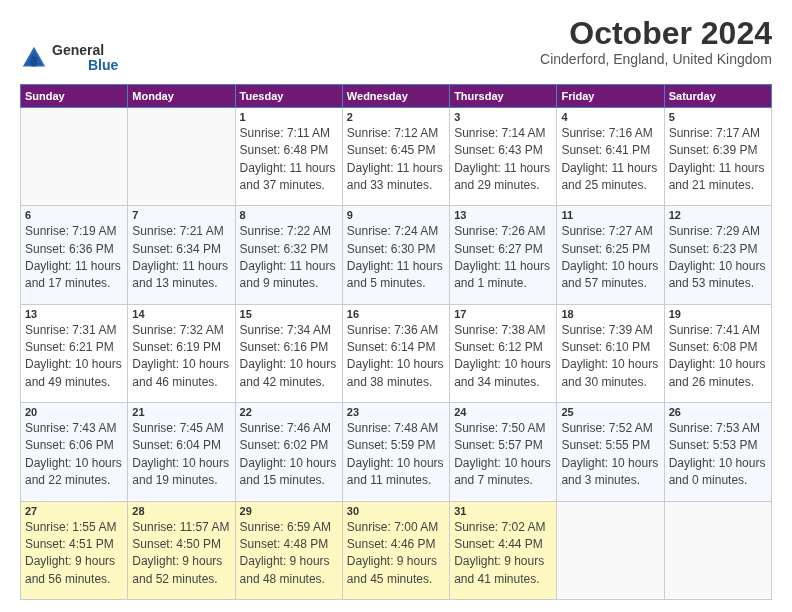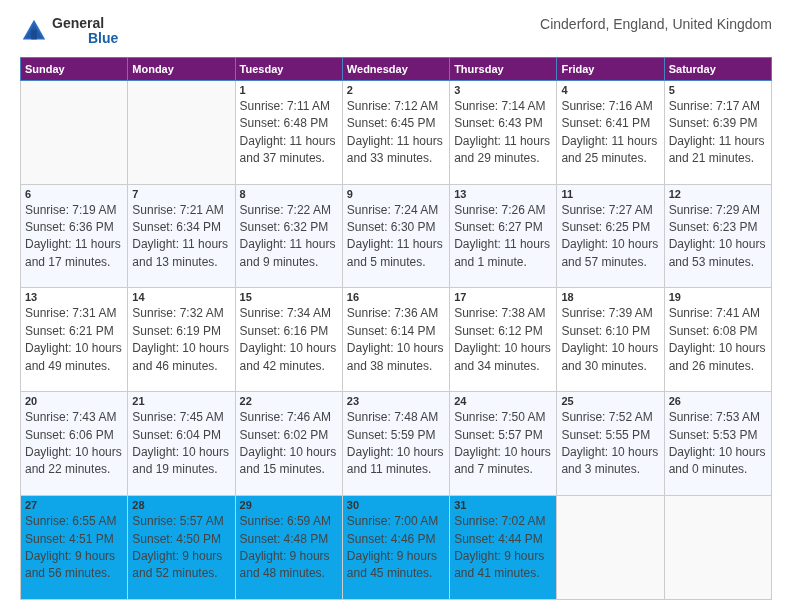--- a/index.html
+++ b/index.html
@@ -20,20 +20,21 @@
     .header {
       display: flex;
       justify-content: space-between;
       align-items: flex-start;
       margin-bottom: 10px;
     }
     .logo {
       display: flex;
       align-items: center;
       gap: 4px;
+      margin-top: 27px;
     }
     .logo-text {
       display: flex;
       flex-direction: column;
       line-height: 1.1;
     }
     .logo-general {
       font-size: 14px;
       font-weight: bold;
       color: #333;
@@ -83,21 +84,21 @@
       padding: 3px 4px;
       font-size: 9.5px;
       color: #333;
       background: #fff;
       height: 88px;
     }
     .calendar tr:nth-child(even) td {
       background: #f5f8ff;
     }
     .calendar tr:last-child td {
-      background: #0ea5e9;
+      background: #fef9c3;
     }
     .day-num {
       font-size: 11px;
       font-weight: bold;
       color: #333;
       display: block;
       margin-bottom: 2px;
     }
     .day-info {
       font-size: 12px;
@@ -118,20 +119,21 @@
         <polygon points="20,4 36,32 4,32" fill="#2a6abf"></polygon>
         <polygon points="20,10 32,30 8,30" fill="#1a4a8f" opacity="0.5"></polygon>
         <rect x="16" y="18" width="8" height="14" fill="#1a4a8f"></rect>
       </svg>
       <div class="logo-text">
         <span class="logo-general">General</span>
         <span class="logo-blue">Blue</span>
       </div>
     </div>
     <div class="title-block">
+      <div class="month-title">October 2024</div>
       <div class="subtitle">Cinderford, England, United Kingdom</div>
     </div>
   </div>
 
   <table class="calendar">
     <thead>
       <tr>
       <th>Sunday</th>
           <th>Monday</th>
           <th>Tuesday</th>
@@ -330,28 +332,28 @@
             <span class="day-num">26</span>
             <div class="day-info">Sunrise: 7:53 AM
 Sunset: 5:53 PM
 Daylight: 10 hours
 and 0 minutes.</div>
           </td>
         </tr>
         <tr>
           <td>
             <span class="day-num">27</span>
-            <div class="day-info">Sunrise: 6:55 AM
+            <div class="day-info">Sunrise: 1:55 AM
 Sunset: 4:51 PM
 Daylight: 9 hours
 and 56 minutes.</div>
           </td>
           <td>
             <span class="day-num">28</span>
-            <div class="day-info">Sunrise: 5:57 AM
+            <div class="day-info">Sunrise: 11:57 AM
 Sunset: 4:50 PM
 Daylight: 9 hours
 and 52 minutes.</div>
           </td>
           <td>
             <span class="day-num">29</span>
             <div class="day-info">Sunrise: 6:59 AM
 Sunset: 4:48 PM
 Daylight: 9 hours
 and 48 minutes.</div>

